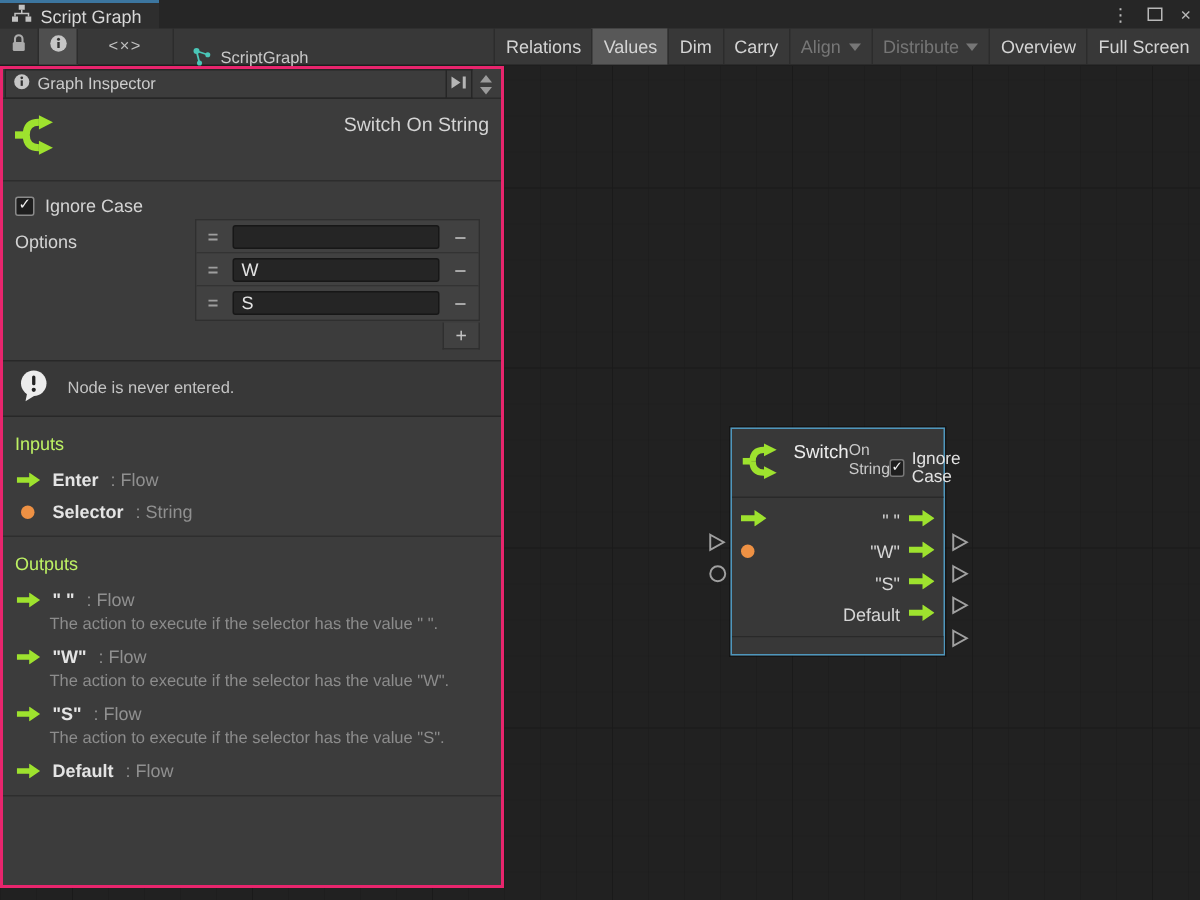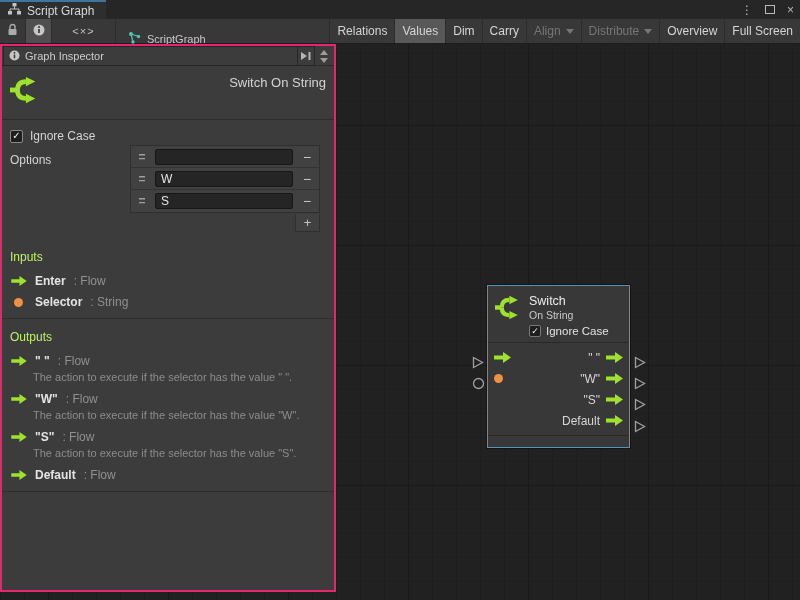--- a/index.html
+++ b/index.html
@@ -43,21 +43,21 @@
       linear-gradient(90deg, #1A1A1A 1px, transparent 1px),
       linear-gradient(rgba(0,0,0,0.09) 1px, transparent 1px),
       linear-gradient(90deg, rgba(0,0,0,0.09) 1px, transparent 1px);
     background-size:120px 120px,120px 120px,24px 24px,24px 24px;
     background-position:0 81px,48px 0,0 9px,0 0; }
 
   
   .node { position:absolute; left:487px; top:241px; width:143px; background:#383838;
           border:1px solid #4E96BC; box-shadow:0 0 0 1px rgba(0,0,0,0.35); }
   .node-header { padding:8px 8px 5px 7px; display:flex; gap:7px; }
-  .node-titles { display:flex; flex-direction:column; }
+  .node-titles { display:flex; flex-direction:row; }
   .node-title { font-size:12.5px; color:#ECECEC; line-height:15px; }
   .node-sub { font-size:10.5px; color:#C9C9C9; line-height:13px; }
   .node-check { display:flex; align-items:center; gap:5px; margin-top:3px; font-size:11.5px; color:#E2E2E2; }
   .hsep { height:1px; background:#292929; }
   .node-body { padding:4px 0 4px 0; }
   .nrow { display:flex; align-items:center; height:21px; padding:0 6px; }
   .nrow .right { margin-left:auto; display:flex; align-items:center; gap:6px; }
   .nport-label { font-size:12px; color:#D6D6D6; }
   .node-footer { height:11px; background:#383838; }
   .ext { position:absolute; }
@@ -369,20 +369,31 @@
           <span class="opt-handle">=</span>
           <span class="opt-input">S</span>
           <span class="opt-minus">−</span>
         </div>
       </div>
       <div class="opt-plusrow">
         <span class="opt-plus">+</span>
       </div>
     </div>
 
+    <div class="warn">
+      <span>
+        <svg width="23" height="22" viewBox="0 0 23 22">
+            <circle cx="11.5" cy="9.5" r="8.5" fill="#ECECEC"></circle>
+            <path d="M7 16.5 L6 21.5 L12.5 17.5 Z" fill="#ECECEC"></path>
+            <rect x="10.4" y="4.3" width="2.2" height="6.6" rx="1.1" fill="#222"></rect>
+            <circle cx="11.5" cy="13.9" r="1.4" fill="#222"></circle>
+          </svg>
+      </span>
+      <span class="warn-text">Node is never entered.</span>
+    </div>
 
     <div class="section">
       <div class="sec-head">Inputs</div>
       <div class="port-row">
         <span class="icon-cell">
             <svg width="16" height="10" viewBox="0 0 17 11">
               <path d="M0 3.5 H9 V0 L17 5.5 L9 11 V7.5 H0 Z" fill="#9EE22E"></path>
             </svg>
           </span>
         <span class="port-name">Enter</span>

